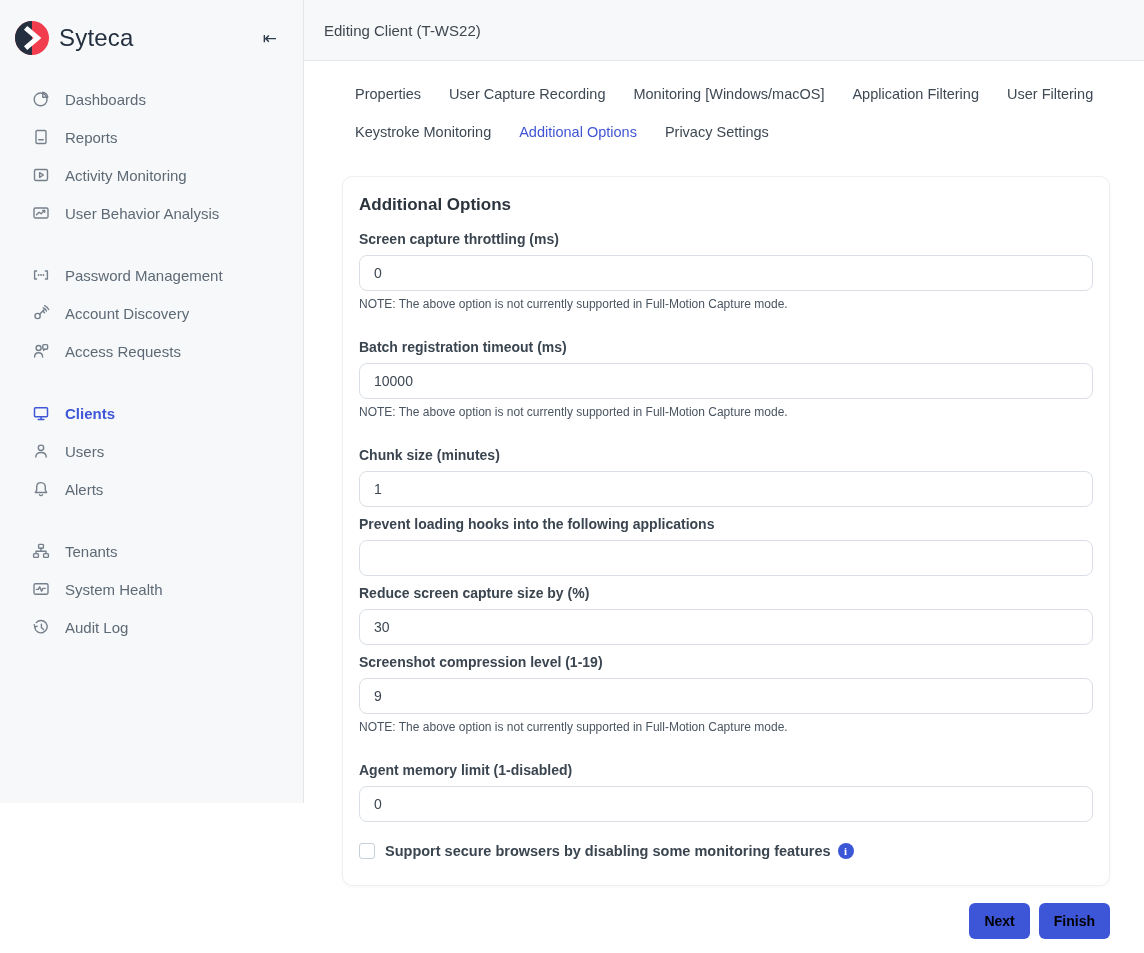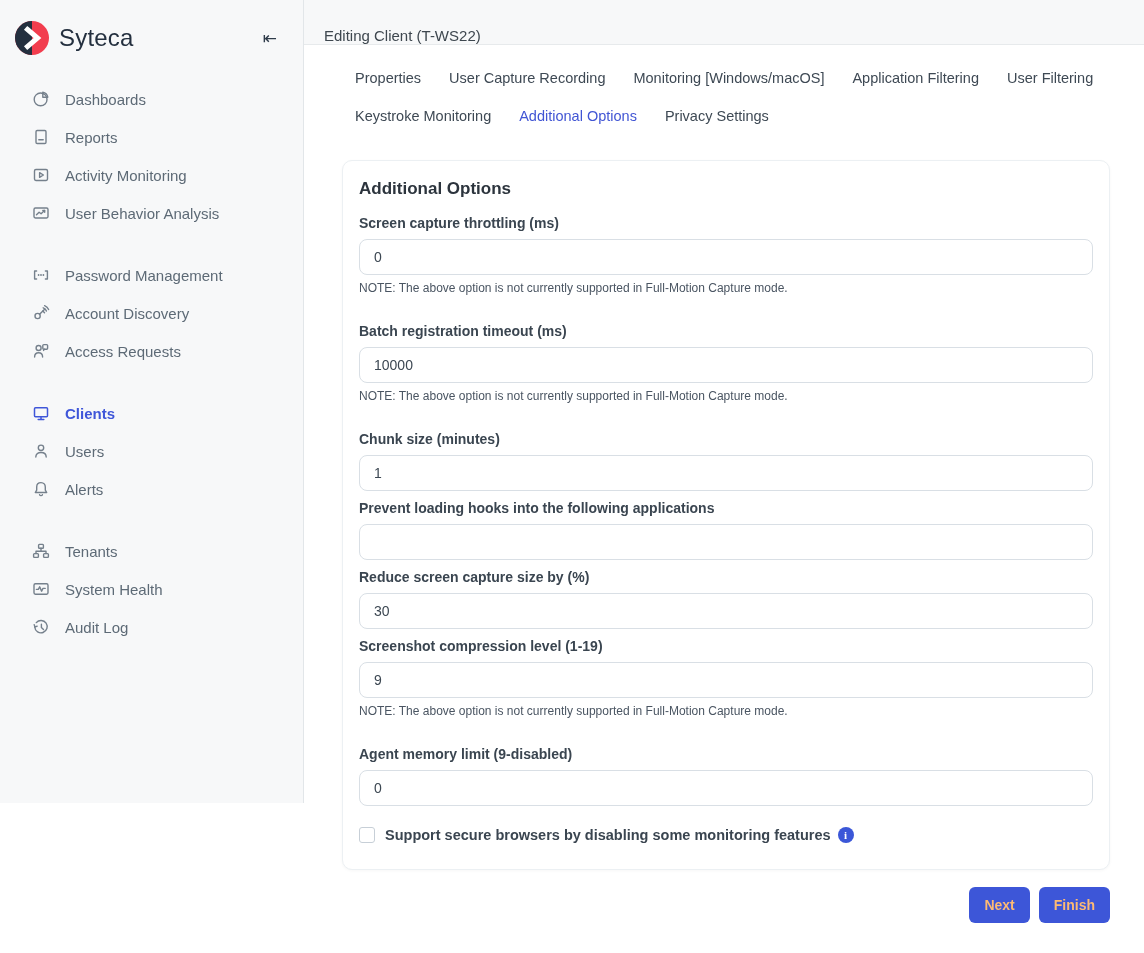--- a/index.html
+++ b/index.html
@@ -41,23 +41,23 @@
     cursor: pointer;
     color: #5d6a76; font-size: 15px;
   }
   .nav-item .icon { width: 18px; height: 18px; margin-right: 15px; flex: none; display: inline-block; }
   .nav-item .icon svg { display: block; }
   .nav-item.active { color: #3f56d9; font-weight: 700; }
 
   
   .main { flex: 1; display: flex; flex-direction: column; }
   .page-header {
-    height: 45px; background: #f7f8f9;
+    height: 61px; background: #f7f8f9;
     border-bottom: 1px solid #e7eaec;
-    display: flex; align-items: flex-end;
+    display: flex; align-items: center;
     padding-left: 20px;
   }
   .page-title { font-size: 15px; font-weight: 400; color: #3e474f; }
 
   .tabs { padding: 14px 24px 0 51px; background: #ffffff; }
   .tab-row { display: flex; flex-wrap: wrap; column-gap: 28px; height: 38px; align-items: center; }
   .tab {
     font-size: 14.5px; color: #3e4954; cursor: pointer; white-space: nowrap;
   }
   .tab.active { color: #4155d4; }
@@ -101,21 +101,21 @@
     background: #3b57d8; color: #ffffff;
     font-size: 11px; font-weight: 700; font-family: "Liberation Serif", serif;
     margin-left: 7px; cursor: pointer; vertical-align: -2px;
   }
 
   .actions {
     width: 768px; display: flex; justify-content: flex-end; gap: 9px;
     margin-top: 17px;
   }
   .btn {
-    background: #3d56d8; color: #fdba74;
+    background: #3d56d8; color: #000000;
     border: none; border-radius: 6px;
     font-size: 14px; font-weight: 700; font-family: inherit;
     height: 36px; padding: 0 15px; cursor: pointer;
   }
 </style>
 </head>
 <body>
 
 <aside class="sidebar">
   <div class="logo-row">
@@ -326,21 +326,21 @@
         <input class="field-input" type="text" value="30" style="">
       </div>
 
       <div class="field">
         <div class="field-label">Screenshot compression level (1-19)</div>
         <input class="field-input" type="text" value="9" style="">
         <div class="field-note">NOTE: The above option is not currently supported in Full-Motion Capture mode.</div>
       </div>
 
       <div class="field">
-        <div class="field-label">Agent memory limit (9-disabled)</div>
+        <div class="field-label">Agent memory limit (1-disabled)</div>
         <input class="field-input" type="text" value="0" style="">
       </div>
 
       <div class="checkbox-row">
         <input type="checkbox" class="checkbox" style="">
         <span class="checkbox-label">Support secure browsers by disabling some monitoring features</span>
         <span class="info-badge">i</span>
       </div>
     </section>
 

